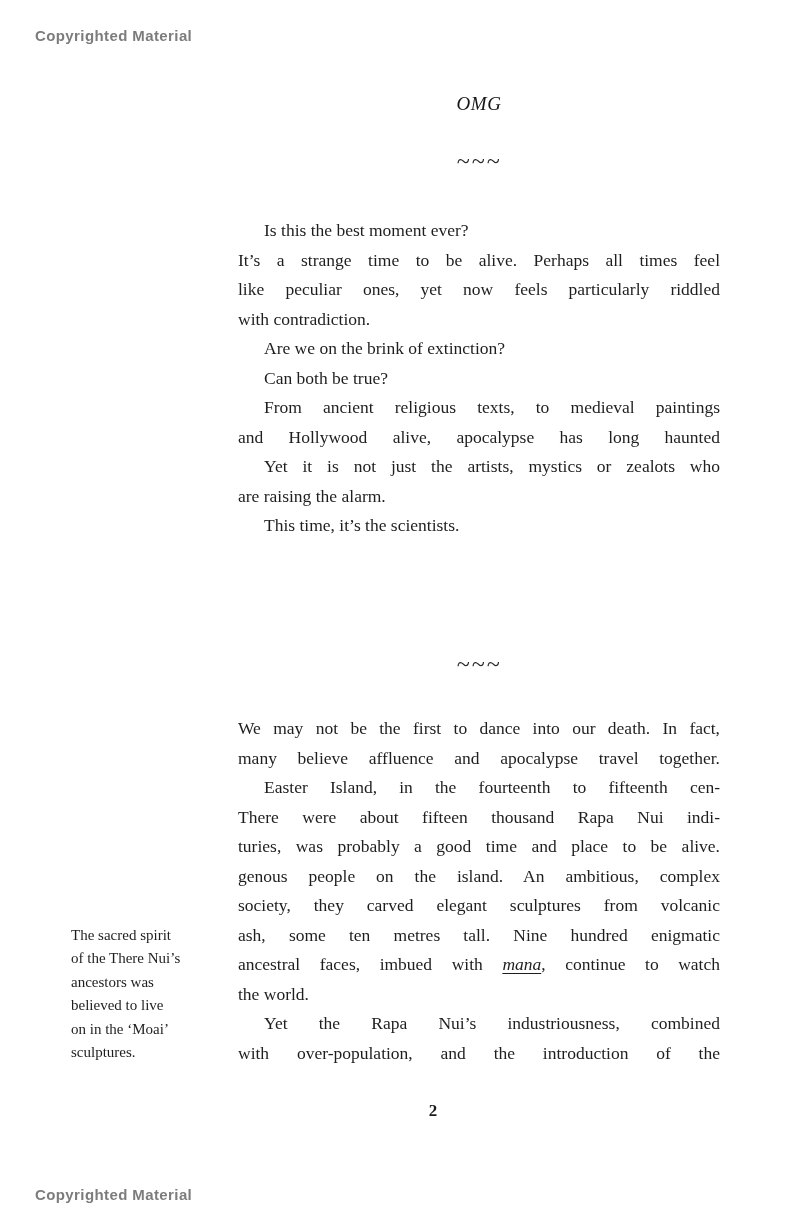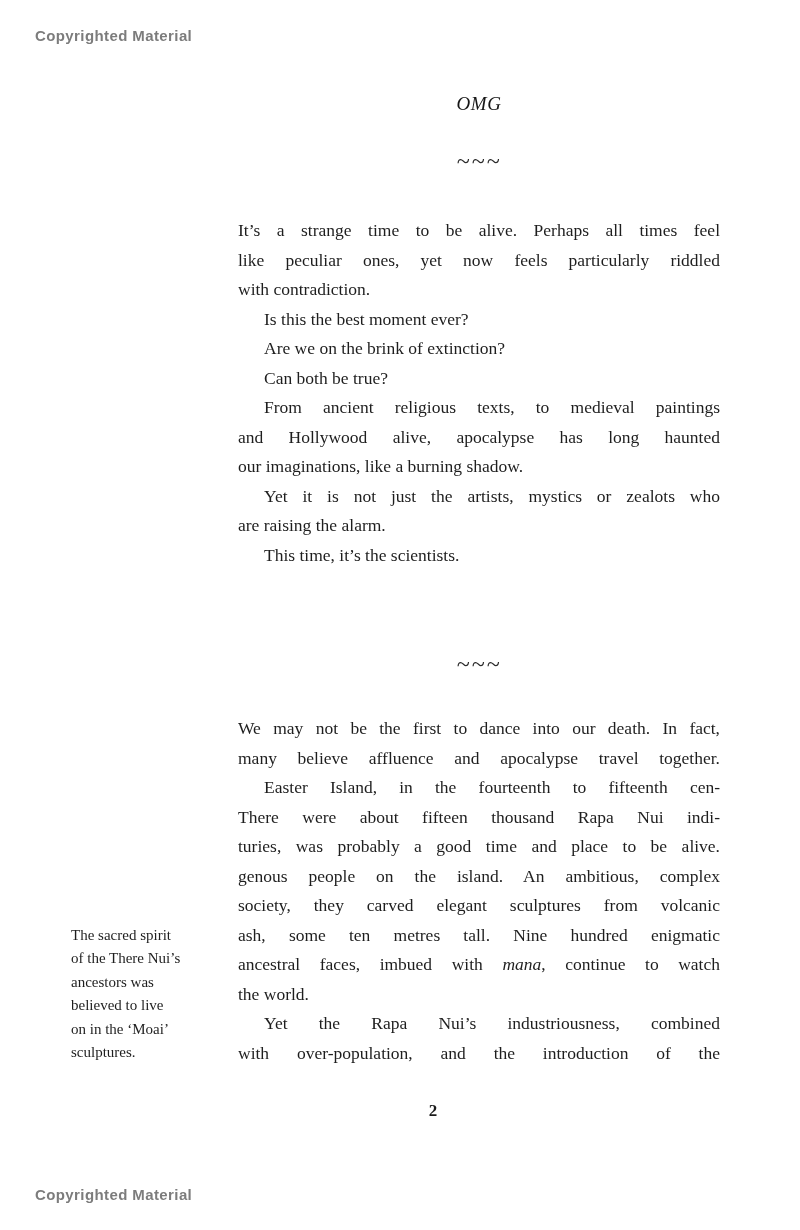--- a/index.html
+++ b/index.html
@@ -56,21 +56,21 @@
     font-size: 17.5px;
     line-height: 29.5px;
     color: #1e1e1e;
   }
   .body-block.b1 { top: 216px; }
   .body-block.b2 { top: 714px; }
   .line { text-align: left; }
   .line.flush { text-align: justify; text-align-last: justify; }
   .line.indent { text-indent: 26px; }
   .it { font-style: italic; }
-  .ul { text-decoration-thickness: 1px; text-underline-offset: 3px; }
+  .ul { text-decoration: underline; text-decoration-thickness: 1px; text-underline-offset: 3px; }
   .margin-note {
     position: absolute;
     top: 924px;
     left: 71px;
     width: 158px;
     font-size: 15px;
     line-height: 23.4px;
     color: #1e1e1e;
   }
   .page-number {
@@ -86,37 +86,36 @@
 </style>
 </head>
 <body>
 
 <div class="page">
   <div class="copyright top">Copyrighted Material</div>
   <div class="chapter-title">OMG</div>
   <div class="divider d1">~~~</div>
   <div class="body-block b1">
       <div>
+        <div class="line indent"><span>Is this the best moment ever?</span></div>
+      </div>
+      <div>
         <div class="line flush"><span>It’s a strange time to be alive. Perhaps all times feel</span></div>
         <div class="line flush"><span>like peculiar ones, yet now feels particularly riddled</span></div>
         <div class="line"><span>with contradiction.</span></div>
-      </div>
-      <div>
-        <div class="line indent"><span>Is this the best moment ever?</span></div>
       </div>
       <div>
         <div class="line indent"><span>Are we on the brink of extinction?</span></div>
       </div>
       <div>
         <div class="line indent"><span>Can both be true?</span></div>
       </div>
       <div>
         <div class="line flush indent"><span>From ancient religious texts, to medieval paintings</span></div>
         <div class="line flush"><span>and Hollywood alive, apocalypse has long haunted</span></div>
-        <div class="line"><span>our imaginations, like a burning shadow.</span></div>
       </div>
       <div>
         <div class="line flush indent"><span>Yet it is not just the artists, mystics or zealots who</span></div>
         <div class="line"><span>are raising the alarm.</span></div>
       </div>
       <div>
         <div class="line indent"><span>This time, it’s the scientists.</span></div>
       </div>
     </div>
   <div class="divider d2">~~~</div>

